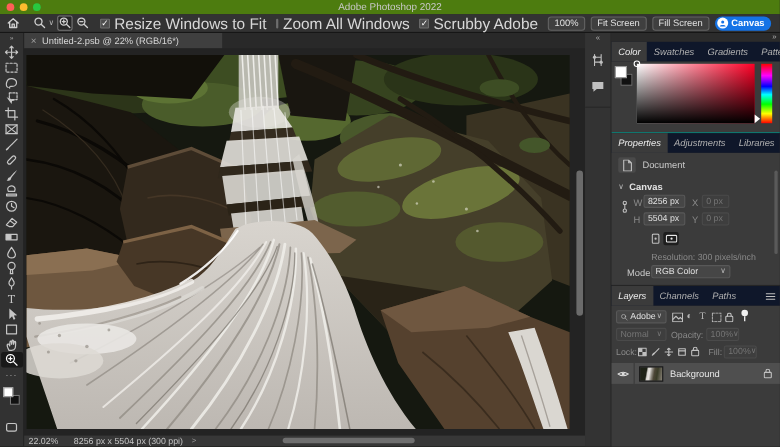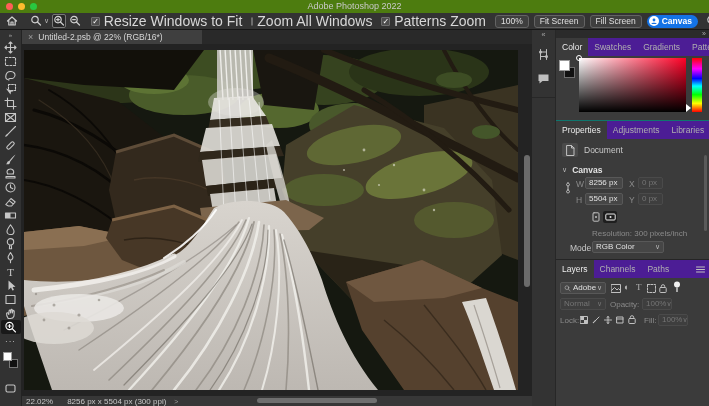--- a/index.html
+++ b/index.html
@@ -38,21 +38,21 @@
   #canvasarea{left:22px;top:44px;width:510px;height:352px;background:#232323;}
   #vscroll{left:501px;top:0;width:8px;height:352px;}
   #vthumb{left:1px;top:111px;width:6px;height:132px;background:#6b6b6b;border-radius:3px;}
   
   #statusbar{left:22px;top:396px;width:510px;height:10px;background:#373737;font-size:8px;color:#c6c6c6;}
   #hthumb{left:235px;top:2px;width:120px;height:5px;background:#6f6f6f;border-radius:2.5px;}
   
   #rightregion{left:532px;top:30px;width:177px;height:376px;background:#333333;}
   #iconstrip{left:0;top:0;width:24px;height:376px;background:#333333;border-right:1px solid #272727;box-sizing:border-box;}
   #panels{left:24px;top:0;width:153px;height:376px;background:#2b2b2b;}
-  .ptabs{height:18px;background:#4c1d95;display:flex;align-items:stretch;font-size:8.5px;}
+  .ptabs{height:18px;background:#0f172a;display:flex;align-items:stretch;font-size:8.5px;font-style:italic;}
   .ptab{padding:0 6px;display:flex;align-items:center;color:#b0b0b0;white-space:nowrap;}
   .ptab.on{background:#3b3b3b;color:#ececec;}
   .pbody{background:#3b3b3b;position:relative;}
   .menuicon{margin-left:auto;margin-right:4px;display:flex;align-items:center;}
   .lbl{font-size:8.5px;color:#c9c9c9;}
   .dim{color:#8a8a8a;}
   .field{background:#464646;border:1px solid #585858;border-radius:2px;height:12px;line-height:10px;font-size:8px;color:#e0e0e0;padding:0 3px;box-sizing:border-box;}
   .field.dis{background:#3e3e3e;border-color:#4a4a4a;color:#757575;}
   .chev{font-size:7px;color:#b5b5b5;}
   .li{stroke:#c0c0c0;fill:none;stroke-width:1;stroke-linecap:round;stroke-linejoin:round;}
@@ -94,21 +94,21 @@
         <circle class="oi" cx="5" cy="4.6" r="3.2"></circle>
         <path class="oi" d="M7.4,7 L10.5,10 M3.6,4.6 H6.4"></path>
       </svg>
   </span>
   <div class="sep"></div>
   <span class="cb"><span>✓</span></span>
   <span class="cbl">Resize Windows to Fit</span>
   <span class="cb" style="background:#3d3d3d"></span>
   <span class="cbl">Zoom All Windows</span>
   <span class="cb"><span>✓</span></span>
-  <span class="cbl">Patterns Zoom</span>
+  <span class="cbl">Scrubby Adobe</span>
   <span class="obtn">100%</span>
   <span class="obtn">Fit Screen</span>
   <span class="obtn">Fill Screen</span>
   <span style="margin-left:auto" class="flex">
     <span id="sharepill" style="background:#1473e6">
       <span style="width:10px;height:10px;border-radius:50%;background:#fff;display:flex;align-items:center;justify-content:center">
         <svg width="8" height="8" viewBox="0 0 8 8">
             <circle cx="4" cy="3" r="1.4" fill="#1473e6"></circle>
             <path d="M1.3,7 C1.6,5.2 6.4,5.2 6.7,7 Z" fill="#1473e6"></path>
           </svg>
@@ -599,16 +599,33 @@
             <rect class="li" x="0.8" y="3.5" width="6.4" height="5" rx="0.8"></rect>
             <path class="li" d="M2.3,3.5 V2.4 A1.7,1.7 0 0 1 5.7,2.4 V3.5"></path>
           </svg>
         </span>
       <span class="abs lbl dim" style="left:88px;top:38px;font-size:8px">Fill:</span>
       <span class="abs field dis flex" style="left:102px;top:36px;width:30px;justify-content:space-between">
         <span>100%</span>
         <span class="chev" style="color:#757575">∨</span>
       </span>
 
+      <div class="abs flex" style="left:0;top:52px;width:153px;height:19px;background:#4f4f4f">
+        <span style="width:20px;display:flex;justify-content:center">
+          <svg width="11" height="8" viewBox="0 0 12 8">
+              <path d="M1,4 Q6,0.4 11,4 Q6,7.6 1,4 Z" fill="none" stroke="#dcdcdc" stroke-width="1"></path>
+              <circle cx="6" cy="4" r="1.6" fill="#dcdcdc"></circle>
+            </svg>
+        </span>
+        <span style="width:1px;height:19px;background:#3a3a3a"></span>
+        <span style="width:22px;height:14px;margin-left:4px;border:1px solid #181818;box-sizing:border-box;background:linear-gradient(100deg,#1e2216 0%,#1e2216 28%,#d8d5cf 34%,#e6e4df 42%,#8e8a80 52%,#4c4636 62%,#3a3c28 75%,#8a8378 100%)"></span>
+        <span class="lbl" style="margin-left:6px;color:#e8e8e8">Background</span>
+        <span style="margin-left:auto;margin-right:7px">
+          <svg width="8" height="9" viewBox="0 0 8 9">
+              <rect class="li" x="0.8" y="3.5" width="6.4" height="5" rx="0.8"></rect>
+              <path class="li" d="M2.3,3.5 V2.4 A1.7,1.7 0 0 1 5.7,2.4 V3.5"></path>
+            </svg>
+        </span>
+      </div>
     </div>
 
   </div>
 </div>
 
 </body></html>

